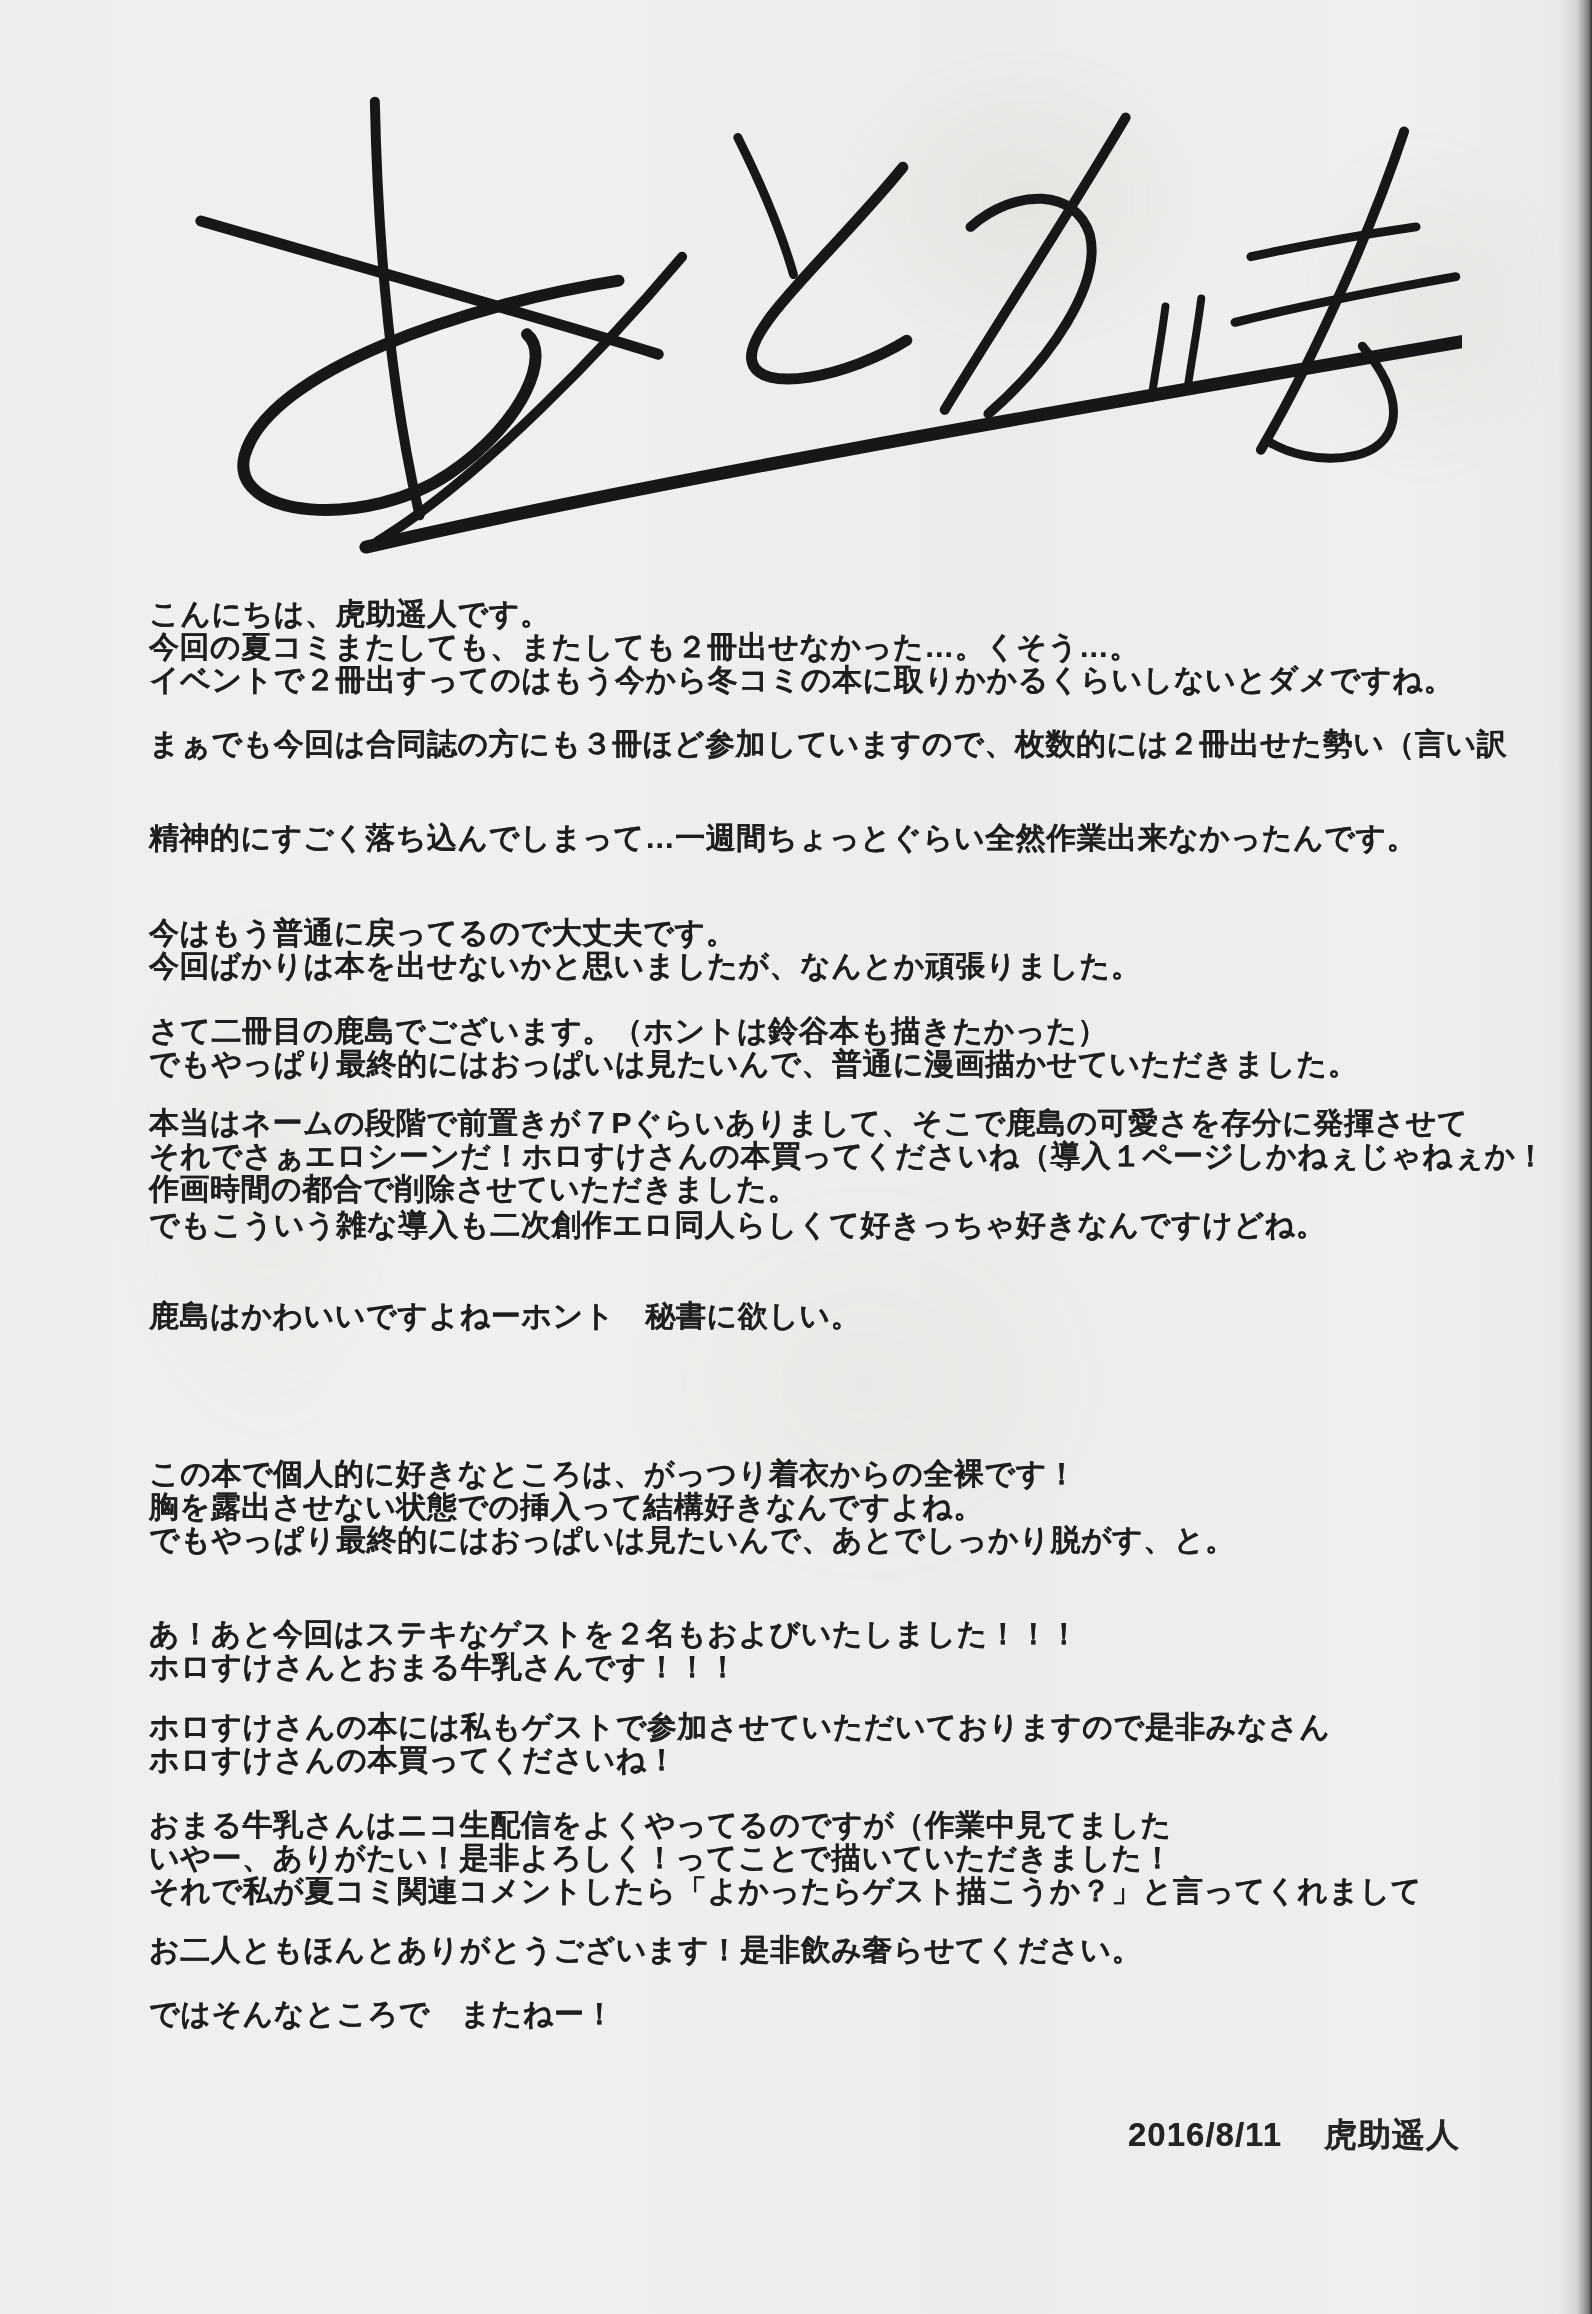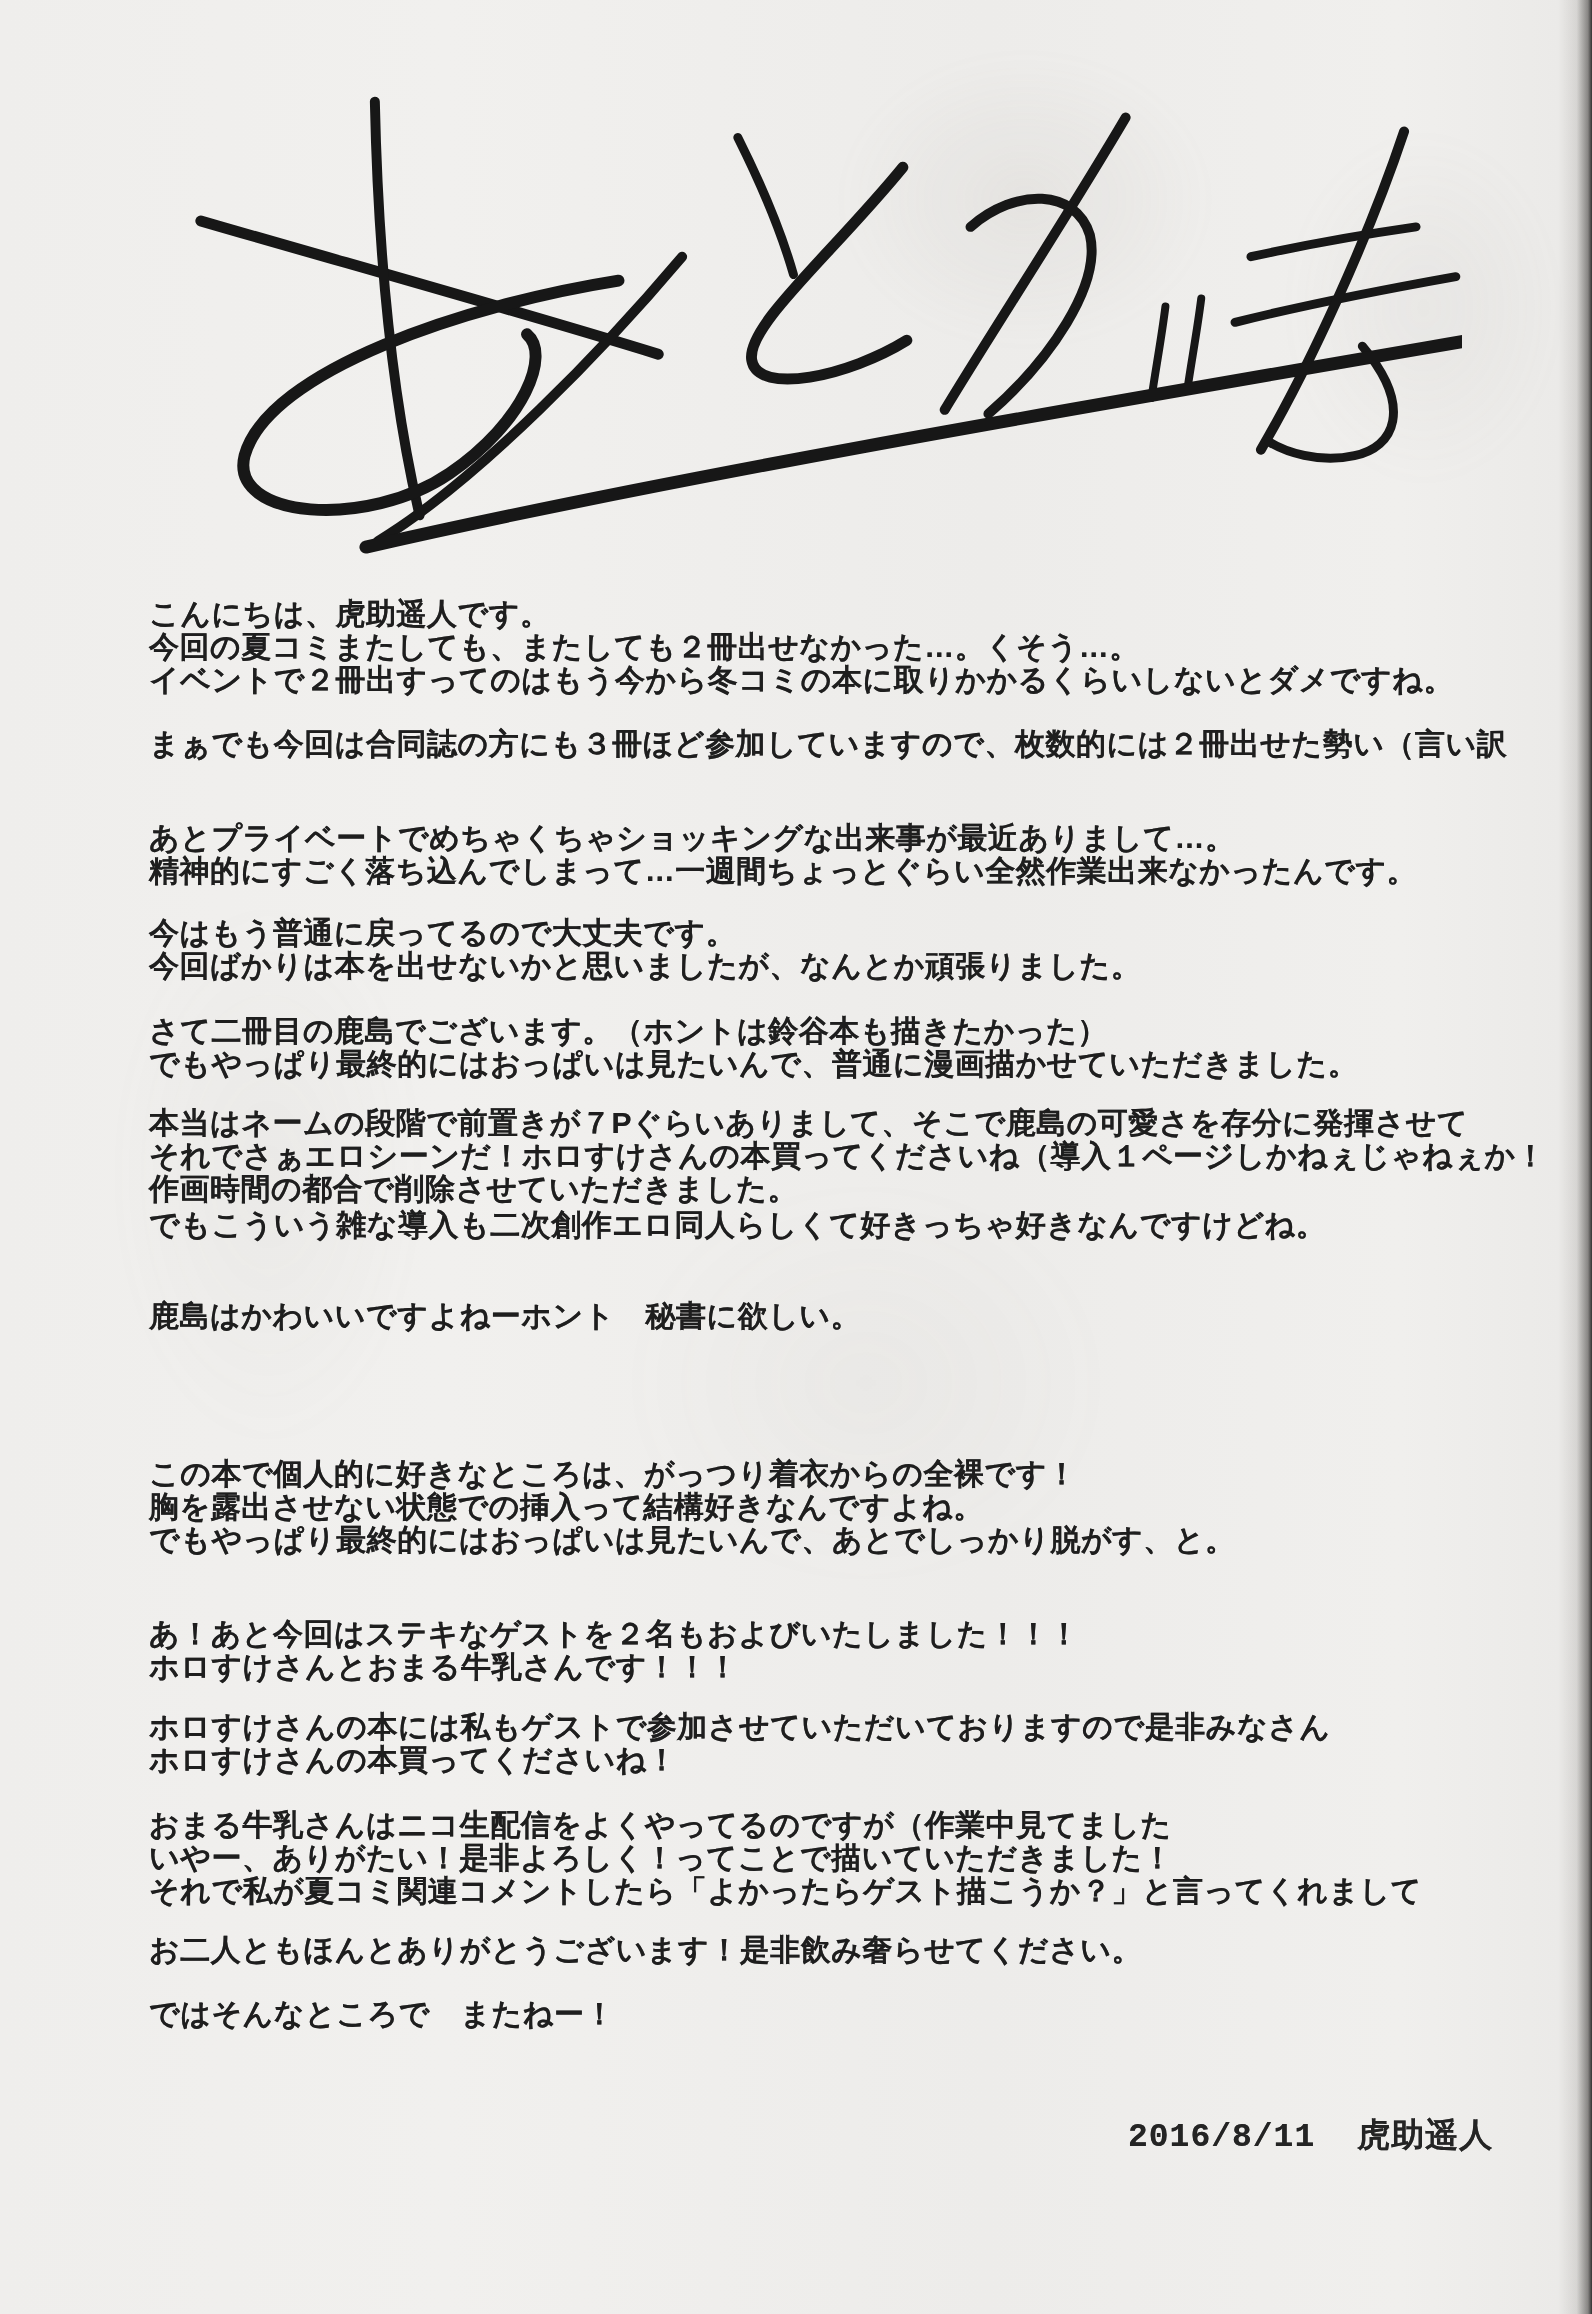--- a/index.html
+++ b/index.html
@@ -34,21 +34,21 @@
   .para{
     position:absolute;left:149px;
     font-size:30px;line-height:33px;font-weight:700;
     letter-spacing:0.5px;white-space:nowrap;
     color:#1e1e1e;
     text-shadow:0 0 0.6px rgba(20,20,20,0.65);
   }
   .sig{
     position:absolute;left:1128px;top:2113px;
     font-size:33px;font-weight:700;letter-spacing:1px;white-space:nowrap;
-    color:#242424;text-shadow:0 0 0.5px rgba(20,20,20,0.6);font-family:Liberation Mono, monospace;
+    color:#242424;text-shadow:0 0 0.5px rgba(20,20,20,0.6);
   }
   .sig .author{margin-left:42px;}
   .sr-only{position:absolute;width:1px;height:1px;overflow:hidden;clip:rect(0 0 0 0);white-space:nowrap;}
 </style>
 </head>
 <body>
 
 <div class="page">
 
   <div class="ghost g1"></div>
@@ -90,21 +90,20 @@
     <div>こんにちは、虎助遥人です。</div>
     <div>今回の夏コミまたしても、またしても２冊出せなかった…。くそう…。</div>
     <div>イベントで２冊出すってのはもう今から冬コミの本に取りかかるくらいしないとダメですね。</div>
   </div>
 
   <div class="para" style="top:727px">
     <div>まぁでも今回は合同誌の方にも３冊ほど参加していますので、枚数的には２冊出せた勢い（言い訳</div>
   </div>
 
   <div class="para" style="top:821px">
-    <div>あとプライベートでめちゃくちゃショッキングな出来事が最近ありまして…。</div>
     <div>精神的にすごく落ち込んでしまって…一週間ちょっとぐらい全然作業出来なかったんです。</div>
   </div>
 
   <div class="para" style="top:916px">
     <div>今はもう普通に戻ってるので大丈夫です。</div>
     <div>今回ばかりは本を出せないかと思いましたが、なんとか頑張りました。</div>
   </div>
 
   <div class="para" style="top:1014px">
     <div>さて二冊目の鹿島でございます。（ホントは鈴谷本も描きたかった）</div>

